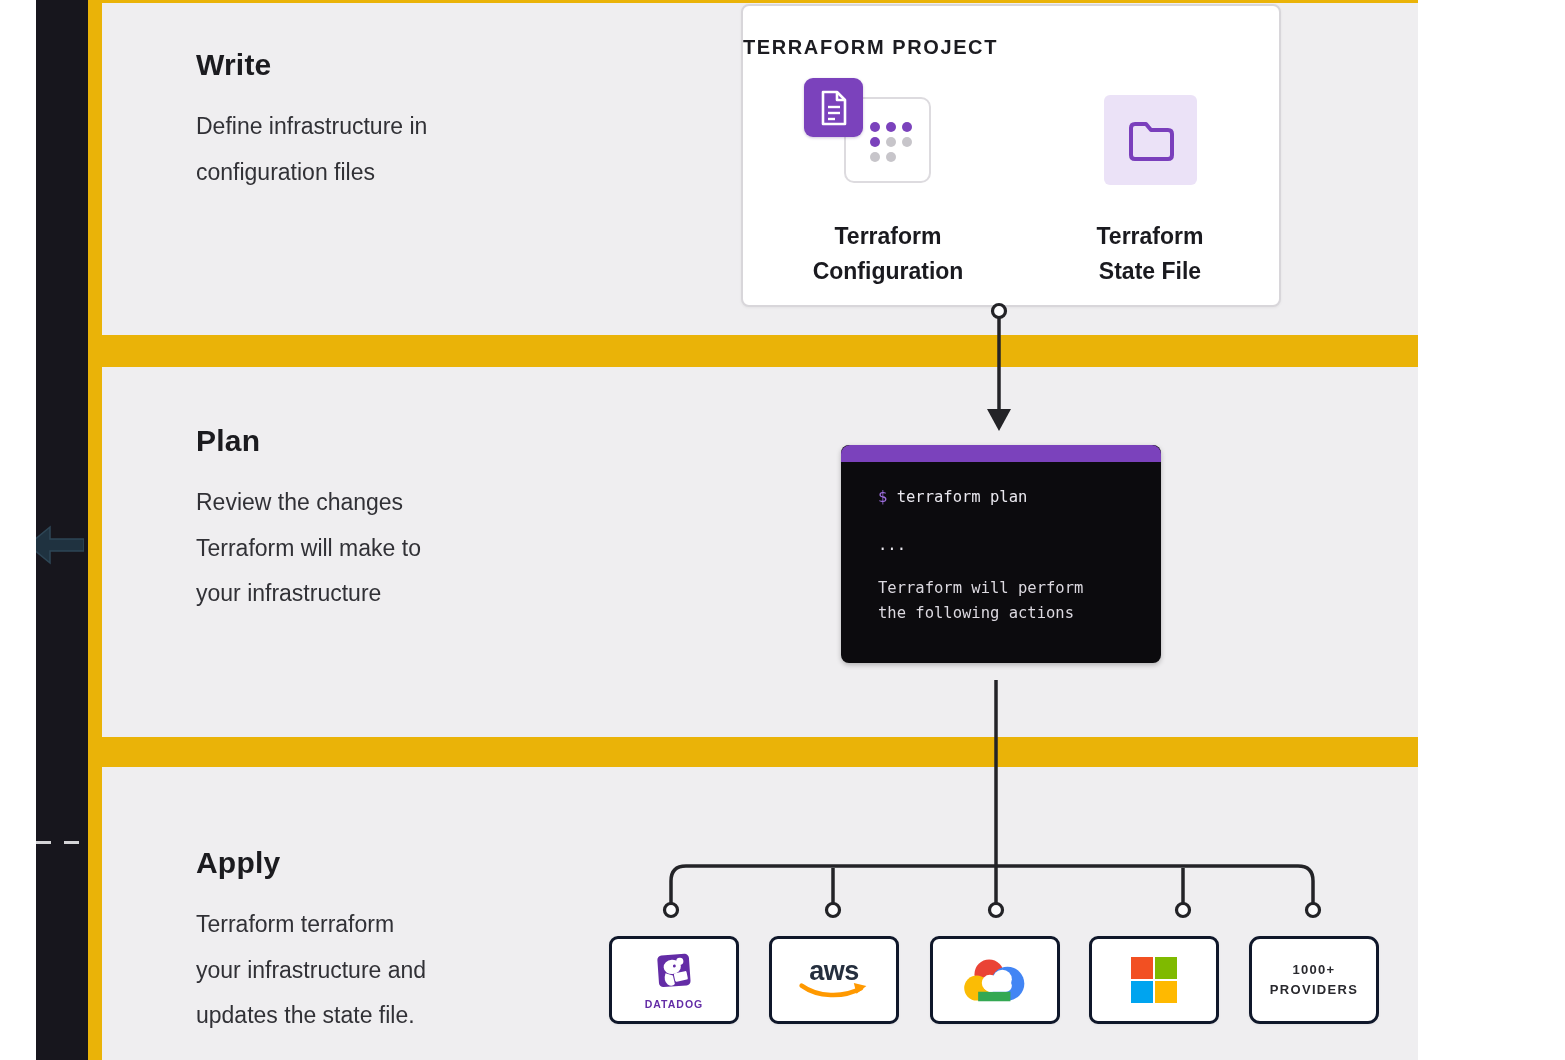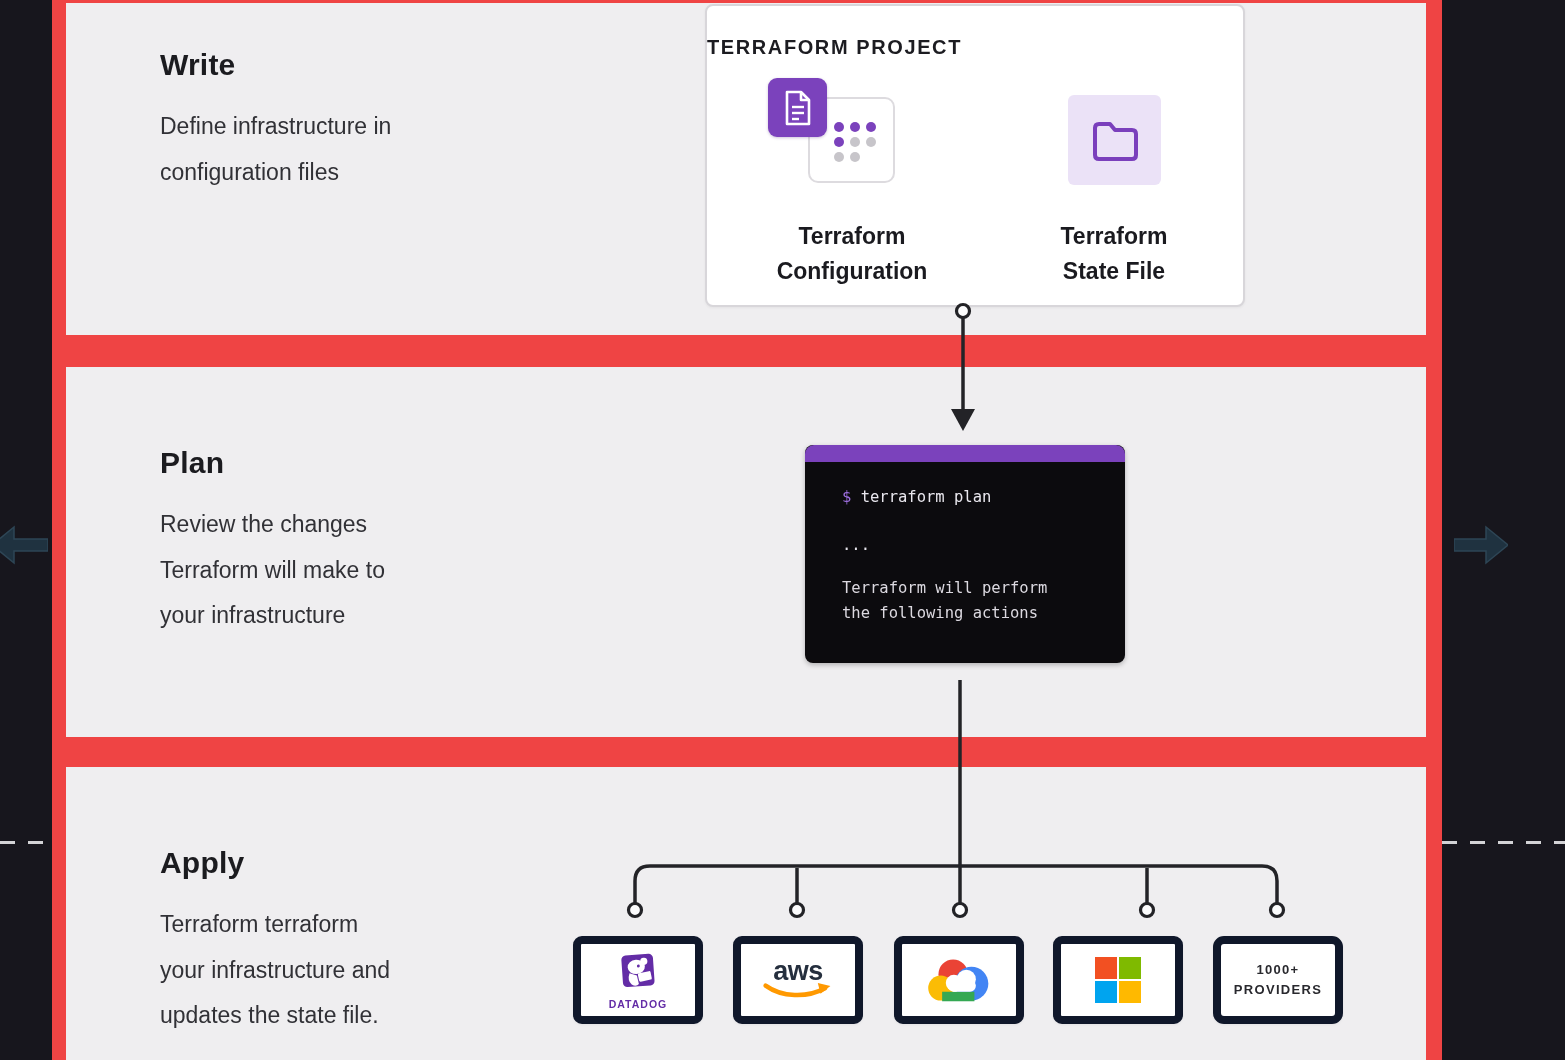--- a/index.html
+++ b/index.html
@@ -1,18 +1,18 @@
 <!DOCTYPE html>
 <html><head>
 <meta charset="utf-8">
 <style>
   html,body{margin:0;padding:0;background:#ffffff;}
   #canvas{
-    position:relative;width:1565px;height:1060px;overflow:hidden;
-    background:#ef4444;font-family:"Liberation Sans", sans-serif;
+    position:relative;width:1382px;height:1060px;overflow:hidden;
+    background:#eab308;font-family:"Liberation Sans", sans-serif;margin-left:36px;
   }
   
   .edge-bar{position:absolute;top:0;height:1060px;background:#17161d;z-index:5;}
   .edge-left{left:0;width:52px;}
   .edge-right{left:1442px;width:123px;}
   .edge-arrow{position:absolute;}
   .dashed-line{
     position:absolute;left:0;width:100%;height:3px;top:841px;
     background:repeating-linear-gradient(90deg,#d3d3d6 0 15px,transparent 15px 28px);
   }
@@ -67,21 +67,21 @@
   .tl .prompt{color:#9d6ede;}
   .tl1{top:488px;} .tl2{top:536px;} .tl3{top:579px;color:#dcd9e0;} .tl4{top:604px;color:#dcd9e0;}
   .terminal .tl{left:37px;} 
   
   .terminal .tl1{top:43px;} .terminal .tl2{top:91px;} .terminal .tl3{top:134px;} .terminal .tl4{top:159px;}
   
   #connectors{position:absolute;left:0;top:0;z-index:3;pointer-events:none;}
   
   .provider-card{
     position:absolute;top:936px;width:130px;height:88px;z-index:2;background:#fff;
-    border:8px solid #0f172a;border-radius:9px;box-sizing:border-box;
+    border:3px solid #0f172a;border-radius:9px;box-sizing:border-box;
     display:flex;flex-direction:column;align-items:center;justify-content:center;
     box-shadow:0 1px 3px rgba(0,0,0,.05);
   }
   .pc1{left:573px;} .pc2{left:733px;} .pc3{left:894px;} .pc4{left:1053px;} .pc5{left:1213px;border-radius:11px;}
   .dd-word{font-size:10.5px;font-weight:700;letter-spacing:1px;color:#632ca6;margin-top:1px;}
   .aws-word{font-size:27px;font-weight:700;color:#252f3e;line-height:22px;letter-spacing:-.5px;}
   .ms-grid{display:grid;grid-template-columns:22px 22px;grid-gap:2px;}
   .ms-grid span{width:22px;height:22px;display:block;}
   .providers-label{font-size:13px;font-weight:700;letter-spacing:1.3px;color:#29292e;text-align:center;line-height:20px;}
 </style>
@@ -95,21 +95,21 @@
   <div class="band band-apply"></div>
 
   <div class="stage-text" style="top:48px;">
     <div class="stage-title">Write</div>
     <div class="stage-desc">
       <div>Define infrastructure in</div>
       <div>configuration files</div>
     </div>
   </div>
 
-  <div class="stage-text" style="top:446px;">
+  <div class="stage-text" style="top:424px;">
     <div class="stage-title">Plan</div>
     <div class="stage-desc">
       <div>Review the changes</div>
       <div>Terraform will make to</div>
       <div>your infrastructure</div>
     </div>
   </div>
 
   <div class="stage-text" style="top:846px;">
     <div class="stage-title">Apply</div>

